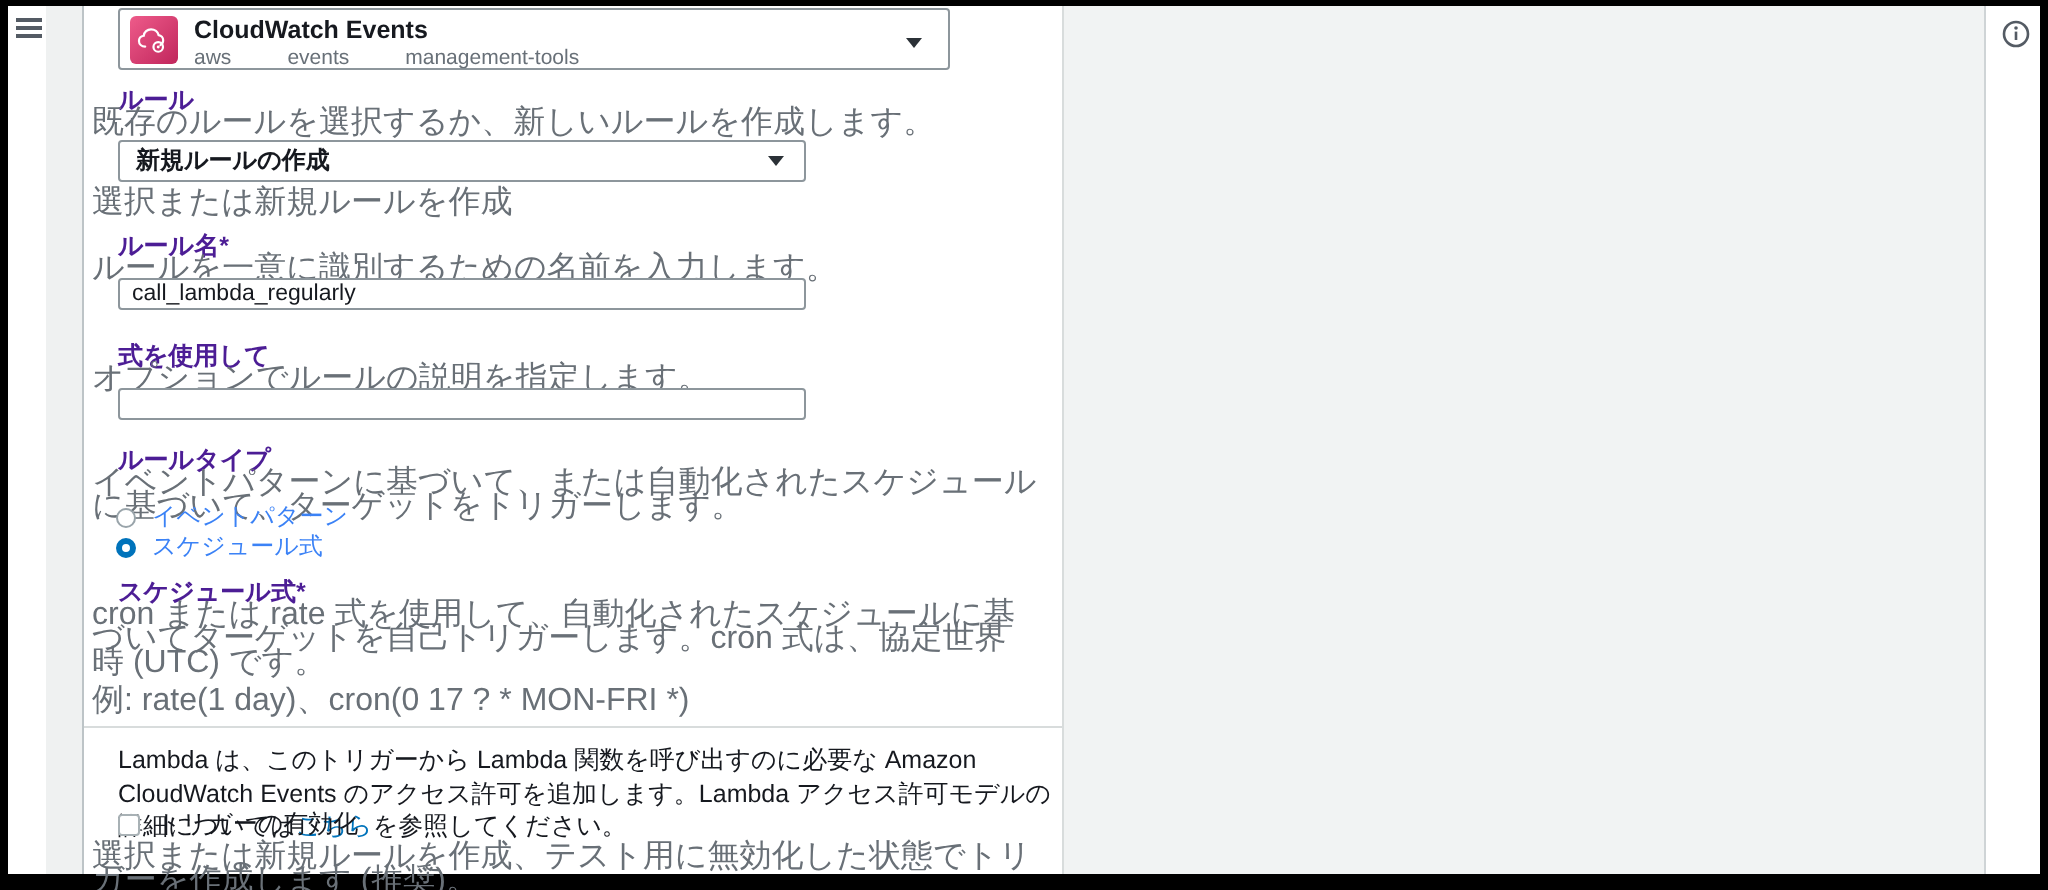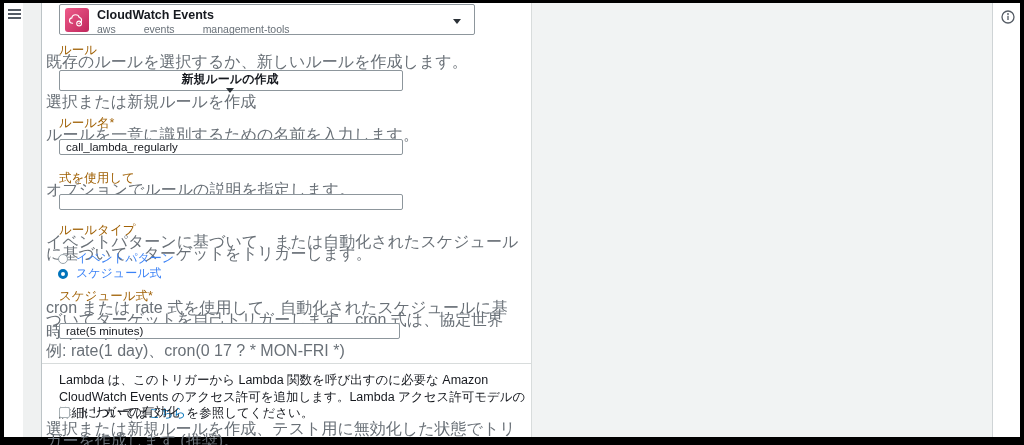--- a/index.html
+++ b/index.html
@@ -31,25 +31,25 @@
                 background:linear-gradient(135deg,#ee5b8a 0%,#c0265c 100%); }
   .svc-icon svg { position:absolute; left:1px; top:1px; }
   .svc-title  { position:absolute; left:37px; top:3px; font-size:12.5px; font-weight:700; color:#16191f; }
   .svc-tags   { position:absolute; left:37px; top:18px; font-size:10.5px; color:#687078; display:flex; gap:28px; }
 
   .caret { width:0; height:0; border-left:4px solid transparent; border-right:4px solid transparent;
            border-top:5px solid #2b3137; }
   .card-caret { position:absolute; right:13px; top:14px; }
 
   
-  .f-label  { position:absolute; left:17px; font-size:12.5px; font-weight:400; color:#a16207; white-space:nowrap; }
+  .f-label  { position:absolute; left:17px; font-size:12.5px; font-weight:700; color:#4c1d95; white-space:nowrap; }
   .f-desc   { position:absolute; left:4px; font-size:16px; color:#697077; line-height:12px; }
   .select-box { position:absolute; left:17px; width:344px; height:21px; border:1px solid #8d969c;
                 border-radius:2px; background:#fff; display:flex; align-items:center;
-                justify-content:space-between; padding:0 10px 0 8px; cursor:pointer;flex-direction:column; }
+                justify-content:space-between; padding:0 10px 0 8px; cursor:pointer; }
   .select-box .sel-text { font-size:12px; font-weight:700; color:#16191f; }
   .text-input { position:absolute; left:17px; width:344px; height:16px; border:1px solid #8d969c;
                 border-radius:2px; background:#fff; font-family:"Liberation Sans",sans-serif;
                 font-size:11.5px; color:#16191f; padding:0 6px; outline:none; }
 
   .radio-row { position:absolute; left:16px; display:flex; align-items:center; gap:8px; cursor:pointer; }
   .radio { width:10px; height:10px; border-radius:50%; border:1px solid #99a4aa; background:#fff; flex:0 0 auto; }
   .radio.selected { border:3px solid #0073bb; }
   .radio-row span { font-size:12px; color:#3b82f6; }
 
@@ -118,21 +118,20 @@
       <span class="radio"></span>
       <span>イベントパターン</span>
     </div>
     <div class="radio-row" style="top:262px">
       <span class="radio selected"></span>
       <span>スケジュール式</span>
     </div>
 
     <div class="f-label" style="top:285px">スケジュール式*</div>
     <div class="f-desc" style="top:299px; width:470px;">cron または rate 式を使用して、自動化されたスケジュールに基づいてターゲットを自己トリガーします。cron 式は、協定世界時 (UTC) です。</div>
-    <input class="text-input" style="top: 320px; width: 341px;" type="text" value="rate(5 minutes)">
     <div class="f-desc" style="top:342px">例: rate(1 day)、cron(0 17 ? * MON-FRI *)</div>
 
     <div class="divider"></div>
 
     <div class="perm-note"><span>Lambda は、このトリガーから Lambda 関数を呼び出すのに必要な Amazon CloudWatch Events のアクセス許可を追加します。Lambda アクセス許可モデルの詳細については</span><a>こちら</a><span>を参照してください。</span></div>
 
     <div class="checkbox-row">
       <span class="checkbox"></span>
       <span>トリガーの有効化</span>
     </div>

